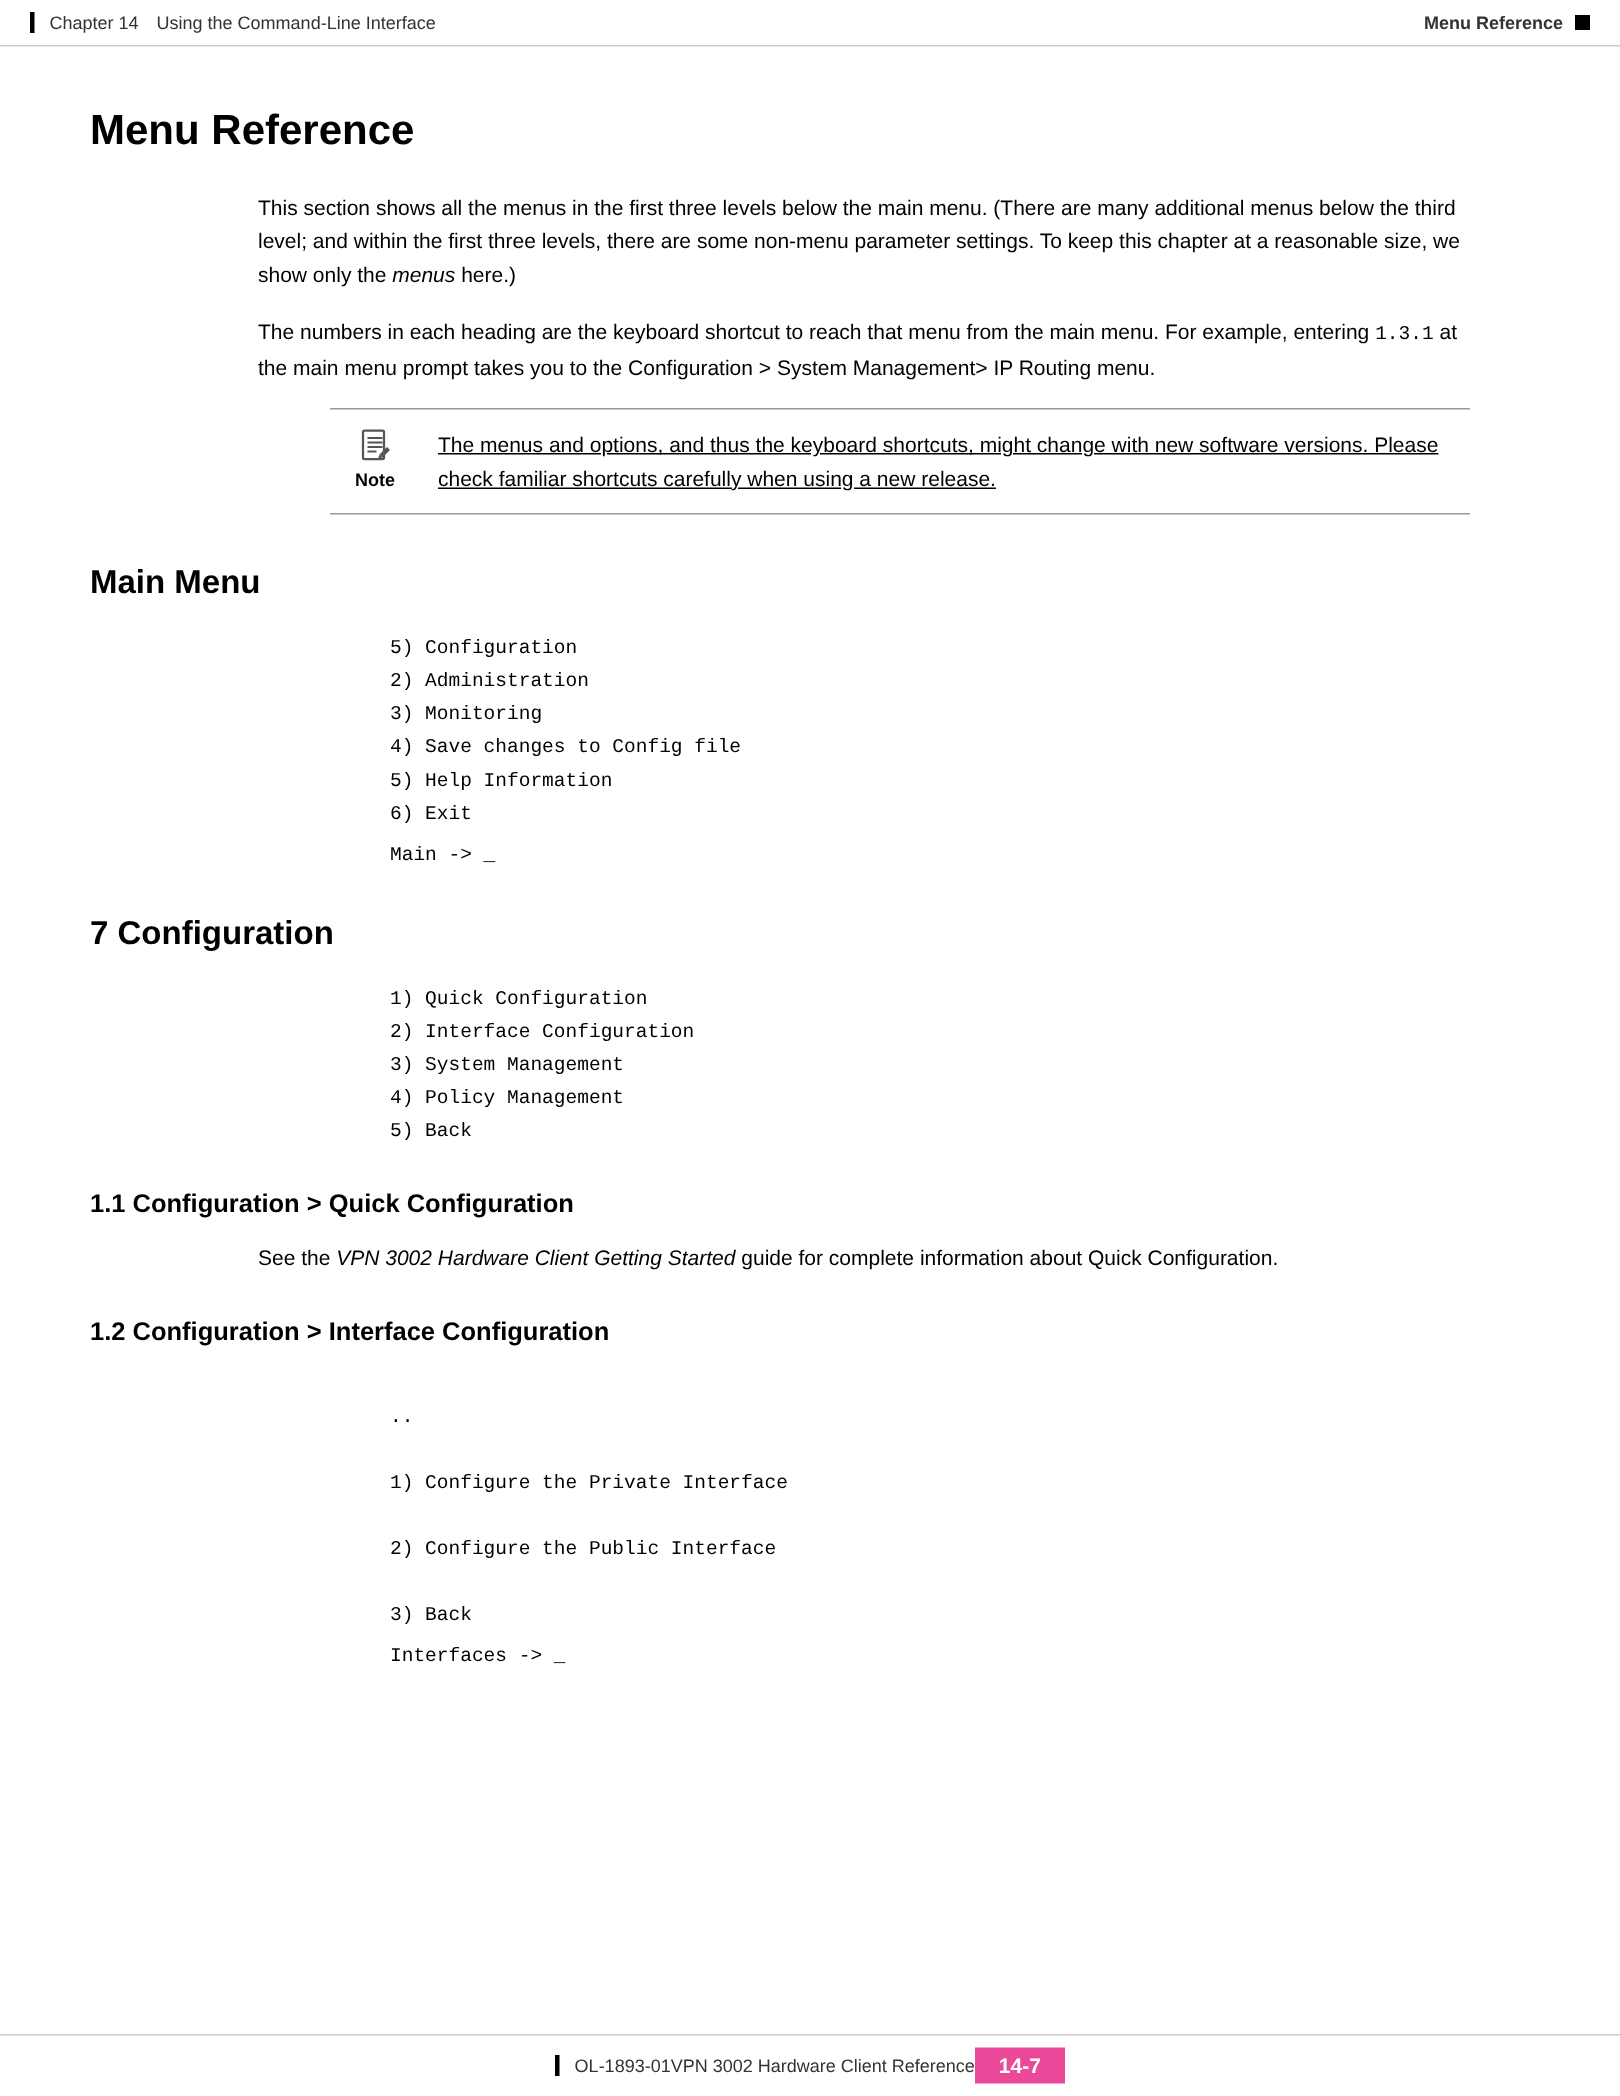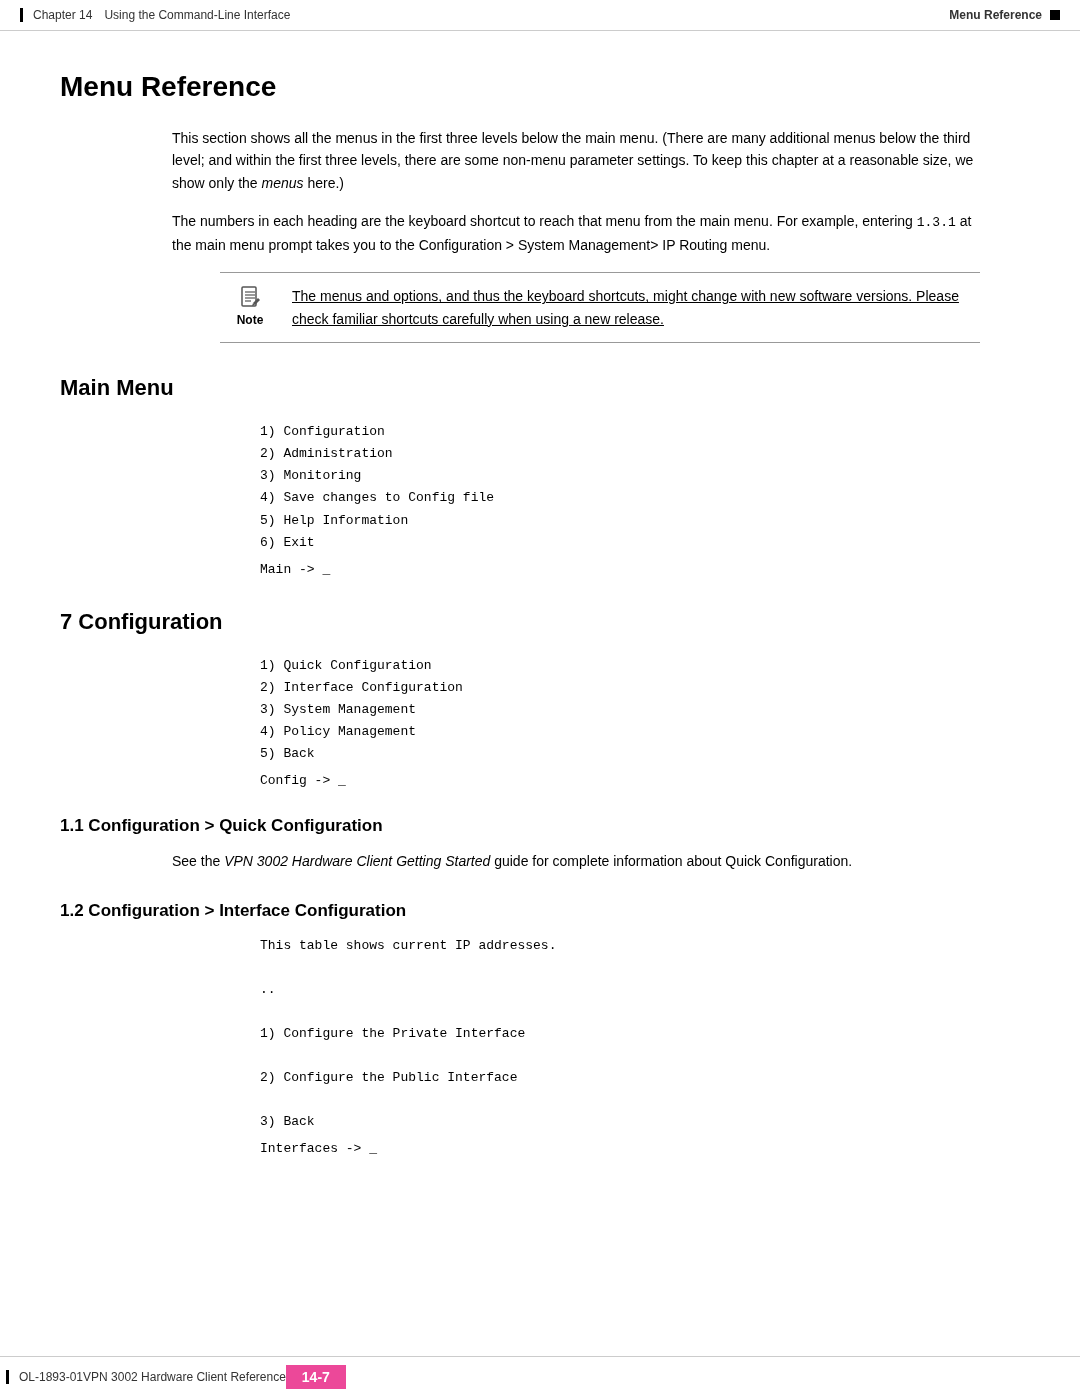--- a/index.html
+++ b/index.html
@@ -170,23 +170,23 @@
     }
 
     
     .footer {
       position: absolute;
       bottom: 0;
       left: 0;
       right: 0;
       width: 100%;
       display: flex;
-      justify-content: flex-start;
-      align-items: center;
-      padding: 8px 6px;
+      justify-content: center;
+      align-items: center;
+      padding: 8px 25px;
       border-top: 1px solid #cccccc;
     }
 
     .footer-left {
       font-size: 12px;
       color: #333333;
       display: flex;
       align-items: center;
       gap: 6px;
     }
@@ -272,50 +272,48 @@
           <path d="M17 18 L19 20 L16 21 Z" fill="#555"></path>
         </svg>
         <span class="note-label">Note</span>
       </div>
       <div class="note-text">The menus and options, and thus the keyboard shortcuts, might change with new software versions. Please check familiar shortcuts carefully when using a new release.</div>
     </div>
 
     <h2 class="section-heading">Main Menu</h2>
 
     <div class="code-block">
-      <div>1) Configuration</div>
+      <div>5) Configuration</div>
       <div>2) Administration</div>
       <div>3) Monitoring</div>
       <div>4) Save changes to Config file</div>
       <div>5) Help Information</div>
       <div>6) Exit</div>
     </div>
     <div class="code-block-prompt">Main -&gt; _</div>
 
     <h2 class="section-heading">7 Configuration</h2>
 
     <div class="code-block">
       <div>1) Quick Configuration</div>
       <div>2) Interface Configuration</div>
       <div>3) System Management</div>
       <div>4) Policy Management</div>
       <div>5) Back</div>
     </div>
-    <div class="code-block-prompt">Config -&gt; _</div>
 
     <h3 class="subsection-heading">1.1 Configuration &gt; Quick Configuration</h3>
 
     <p class="body-text">
       See the <em>VPN 3002 Hardware Client Getting Started</em> guide for complete information about Quick Configuration.
     </p>
 
     <h3 class="subsection-heading">1.2 Configuration &gt; Interface Configuration</h3>
 
     <div class="code-block">
-      <div>This table shows current IP addresses.</div>
       <div>&nbsp;</div>
       <div>..</div>
       <div>&nbsp;</div>
       <div>1) Configure the Private Interface</div>
       <div>&nbsp;</div>
       <div>2) Configure the Public Interface</div>
       <div>&nbsp;</div>
       <div>3) Back</div>
     </div>
     <div class="code-block-prompt">Interfaces -&gt; _</div>

